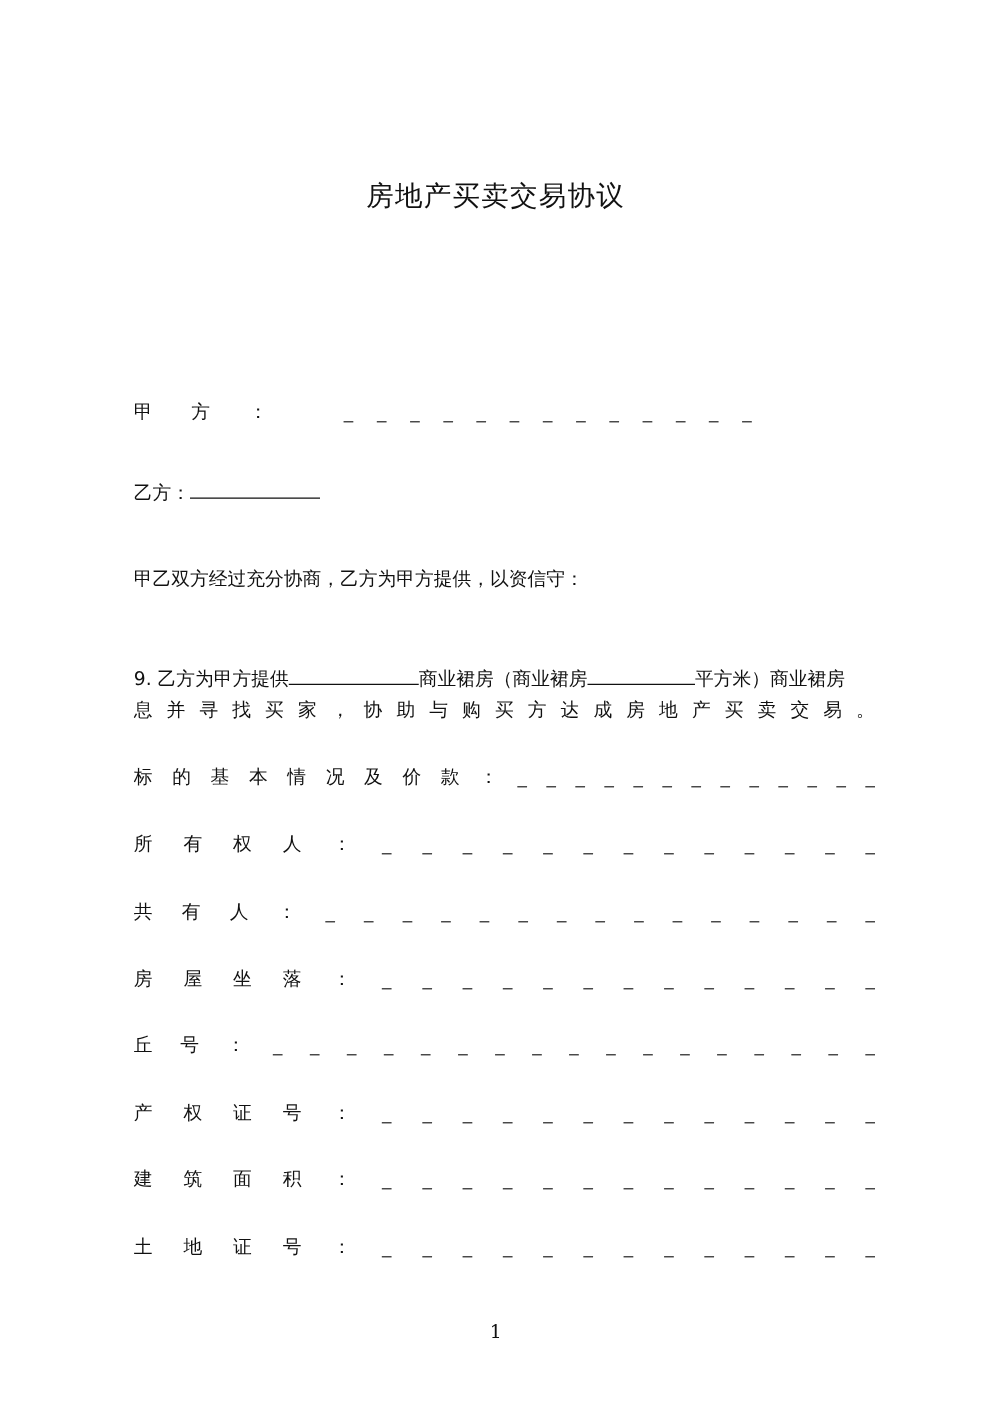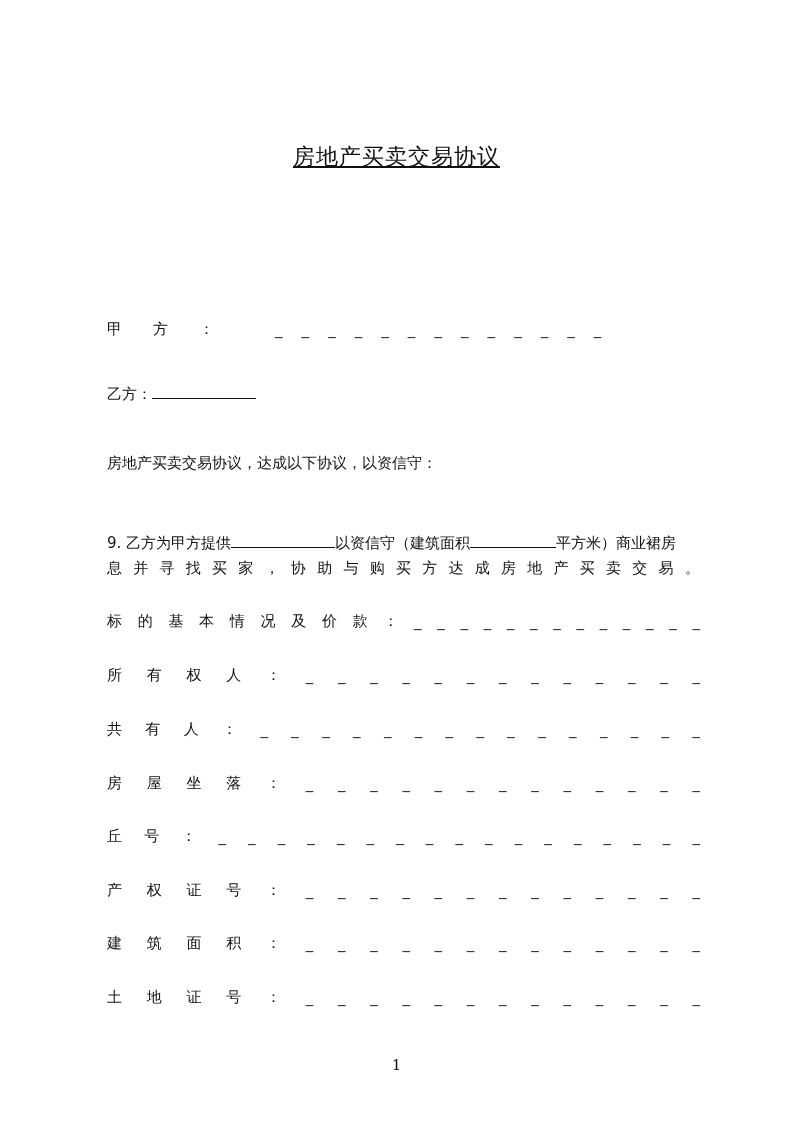--- a/index.html
+++ b/index.html
@@ -1,19 +1,19 @@
 <!DOCTYPE html>
 <html><head>
   <meta charset="utf-8">
   <style>
     html, body { margin: 0; padding: 0; background: #ffffff; }
     body { width: 793px; height: 1122px; position: relative; overflow: hidden;
            font-family: "DejaVu Sans", sans-serif; color: #111; }
     .title { position: absolute; top: 142px; left: 0; width: 793px; text-align: center;
-             font-size: 22px; letter-spacing: 1px; text-decoration: underline; }
+             font-size: 22px; letter-spacing: 1px; }
     .content { position: absolute; left: 107px; top: 0; width: 593px; height: 1122px; overflow: hidden; }
     .line { position: absolute; left: 0; white-space: nowrap; font-size: 15px; height: 22px; line-height: 22px; }
     .spread { display: flex; width: 593px; justify-content: space-between; }
     .spread span { display: inline-block; }
     .dash { color: #333; }
     .ul { display: inline-block; border-bottom: 1px solid #111; height: 16px; vertical-align: baseline; }
     .pageno { position: absolute; top: 1056px; left: 0; width: 793px; text-align: center;
               font-family: "DejaVu Serif", serif; font-size: 15px; }
   </style>
 </head>
@@ -29,24 +29,24 @@
     <span style="position:absolute;left:92px;">：</span>
     <span class="dash" style="position:absolute;left:136px;letter-spacing:0;margin-left:32px;">
       _&nbsp;&nbsp;&nbsp;&nbsp;_&nbsp;&nbsp;&nbsp;&nbsp;_&nbsp;&nbsp;&nbsp;&nbsp;_&nbsp;&nbsp;&nbsp;&nbsp;_&nbsp;&nbsp;&nbsp;&nbsp;_&nbsp;&nbsp;&nbsp;&nbsp;_&nbsp;&nbsp;&nbsp;&nbsp;_&nbsp;&nbsp;&nbsp;&nbsp;_&nbsp;&nbsp;&nbsp;&nbsp;_&nbsp;&nbsp;&nbsp;&nbsp;_&nbsp;&nbsp;&nbsp;&nbsp;_&nbsp;&nbsp;&nbsp;&nbsp;_
     </span>
   </div>
 
   <div class="line" style="top:371px;margin-top:11px;">
     <span>乙方：</span><span class="ul" style="width:104px;"></span>
   </div>
 
-  <div class="line" style="top:452px;">房地产买卖交易协议，达成以下协议，以资信守：</div>
+  <div class="line" style="top:452px;">甲乙双方经过充分协商，乙方为甲方提供，以资信守：</div>
 
   <div class="line" style="top:531px;">
-    <span>9. 乙方为甲方提供</span><span class="ul" style="width:104px;"></span><span>以资信守（建筑面积</span><span class="ul" style="width:86px;"></span><span>平方米）商业裙房</span>
+    <span>9. 乙方为甲方提供</span><span class="ul" style="width:104px;"></span><span>商业裙房（商业裙房</span><span class="ul" style="width:86px;"></span><span>平方米）商业裙房</span>
   </div>
   <div class="line spread" style="top:557px;">
     <span>息</span>
     <span>并</span>
     <span>寻</span>
     <span>找</span>
     <span>买</span>
     <span>家</span>
     <span>，</span>
     <span>协</span>

